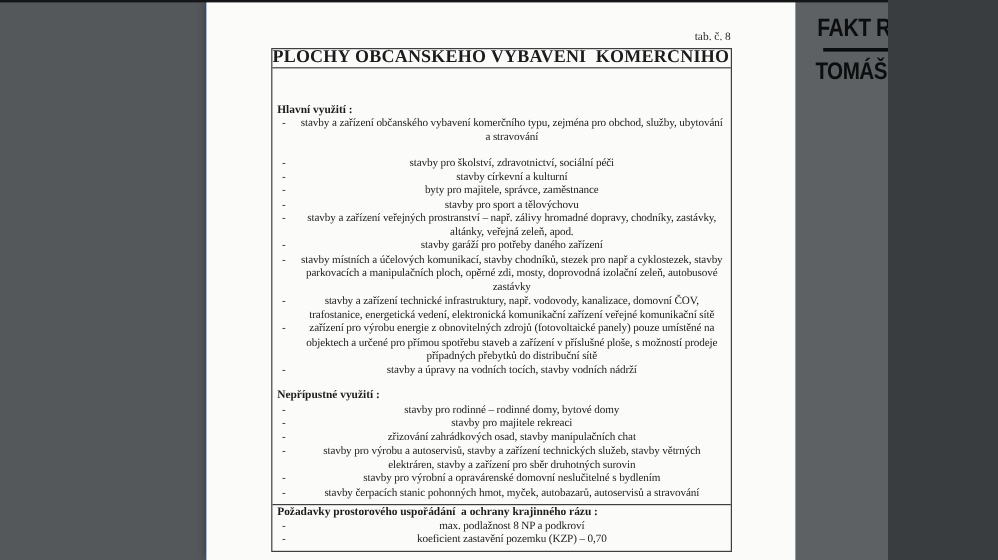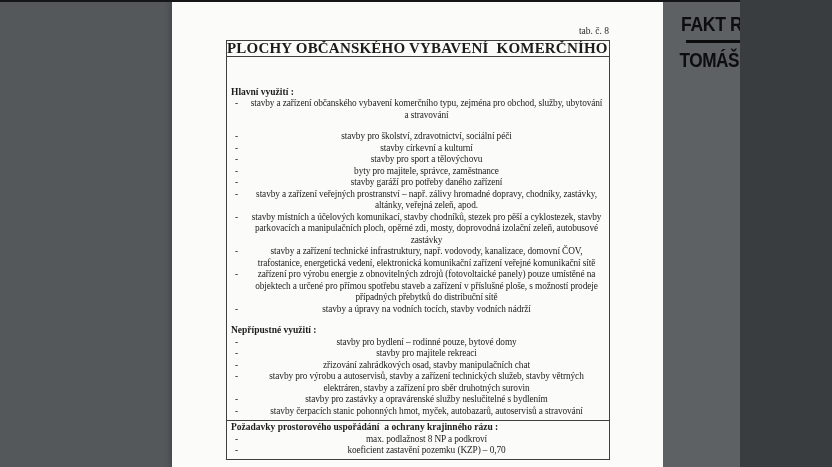--- a/index.html
+++ b/index.html
@@ -59,38 +59,38 @@
         <div class="sec">
           <div class="sec-heading">Hlavní využití :</div>
           <ul class="items">
               <li>stavby a zařízení občanského vybavení komerčního typu, zejména pro obchod, služby, ubytování a stravování</li>
             </ul>
         </div>
         <div class="sec">
           <ul class="items">
               <li>stavby pro školství, zdravotnictví, sociální péči</li>
               <li>stavby církevní a kulturní</li>
+              <li>byty pro majitele, správce, zaměstnance</li>
               <li>stavby pro sport a tělovýchovu</li>
-              <li>byty pro majitele, správce, zaměstnance</li>
+              <li>stavby a zařízení veřejných prostranství – např. zálivy hromadné dopravy, chodníky, zastávky, altánky, veřejná zeleň, apod.</li>
               <li>stavby garáží pro potřeby daného zařízení</li>
-              <li>stavby a zařízení veřejných prostranství – např. zálivy hromadné dopravy, chodníky, zastávky, altánky, veřejná zeleň, apod.</li>
-              <li>stavby místních a účelových komunikací, stavby chodníků, stezek pro pěší a cyklostezek, stavby parkovacích a manipulačních ploch, opěrné zdi, mosty, doprovodná izolační zeleň, autobusové zastávky</li>
+              <li>stavby místních a účelových komunikací, stavby chodníků, stezek pro např a cyklostezek, stavby parkovacích a manipulačních ploch, opěrné zdi, mosty, doprovodná izolační zeleň, autobusové zastávky</li>
               <li>stavby a zařízení technické infrastruktury, např. vodovody, kanalizace, domovní ČOV, trafostanice, energetická vedení, elektronická komunikační zařízení veřejné komunikační sítě</li>
               <li>zařízení pro výrobu energie z obnovitelných zdrojů (fotovoltaické panely) pouze umístěné na objektech a určené pro přímou spotřebu staveb a zařízení v příslušné ploše, s možností prodeje případných přebytků do distribuční sítě</li>
               <li>stavby a úpravy na vodních tocích, stavby vodních nádrží</li>
             </ul>
         </div>
         <div class="sec">
           <div class="sec-heading">Nepřípustné využití :</div>
           <ul class="items">
-              <li>stavby pro bydlení – rodinné pouze, bytové domy</li>
+              <li>stavby pro rodinné – rodinné domy, bytové domy</li>
               <li>stavby pro majitele rekreaci</li>
               <li>zřizování zahrádkových osad, stavby manipulačních chat</li>
               <li>stavby pro výrobu a autoservisů, stavby a zařízení technických služeb, stavby větrných elektráren, stavby a zařízení pro sběr druhotných surovin</li>
-              <li>stavby pro zastávky a opravárenské služby neslučitelné s bydlením</li>
+              <li>stavby pro výrobní a opravárenské domovní neslučitelné s bydlením</li>
               <li>stavby čerpacích stanic pohonných hmot, myček, autobazarů, autoservisů a stravování</li>
             </ul>
         </div>
       </div>
 
       <div class="doc-footer">
         <div class="sec-heading">Požadavky prostorového uspořádání  a ochrany krajinného rázu :</div>
         <ul class="items">
             <li>max. podlažnost 8 NP a podkroví</li>
             <li>koeficient zastavění pozemku (KZP) – 0,70</li>

